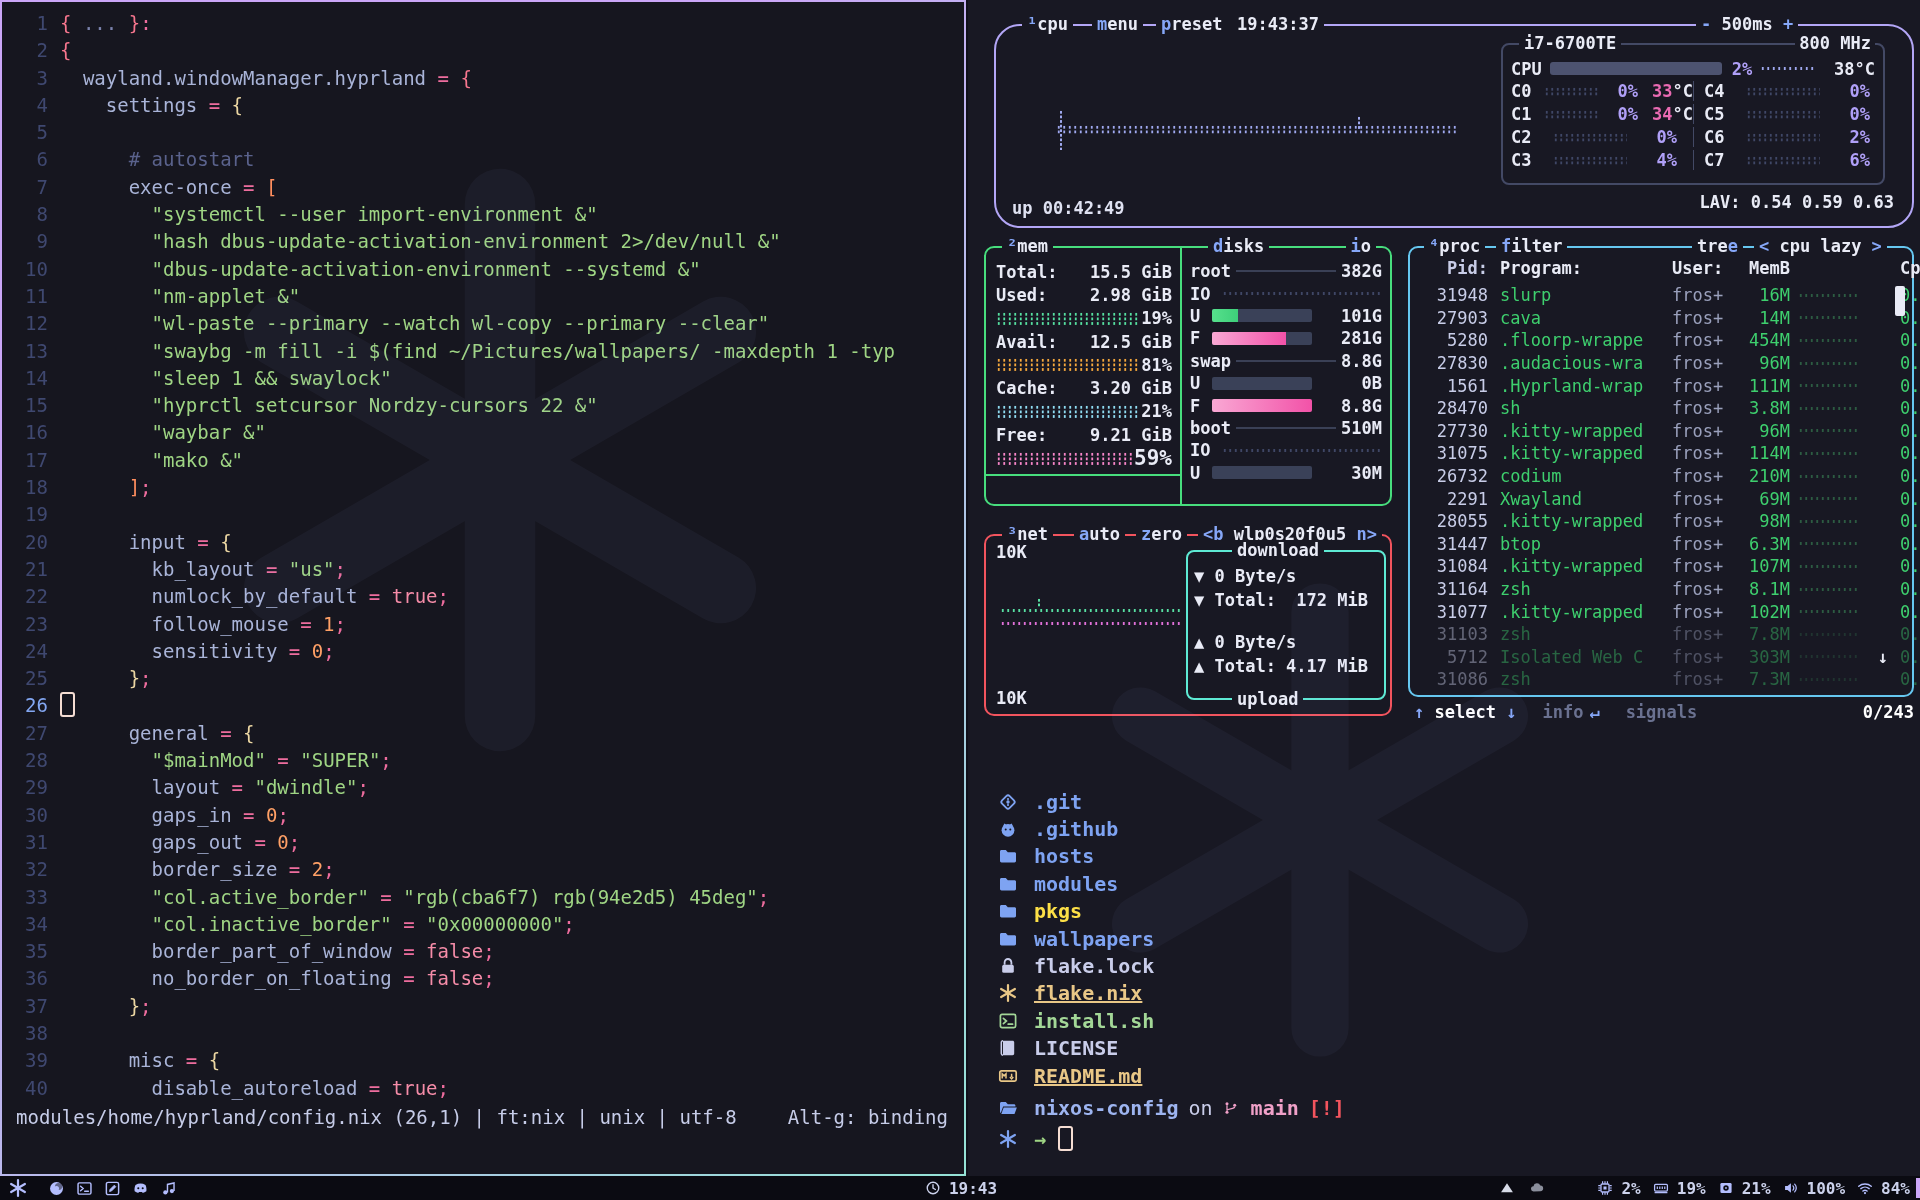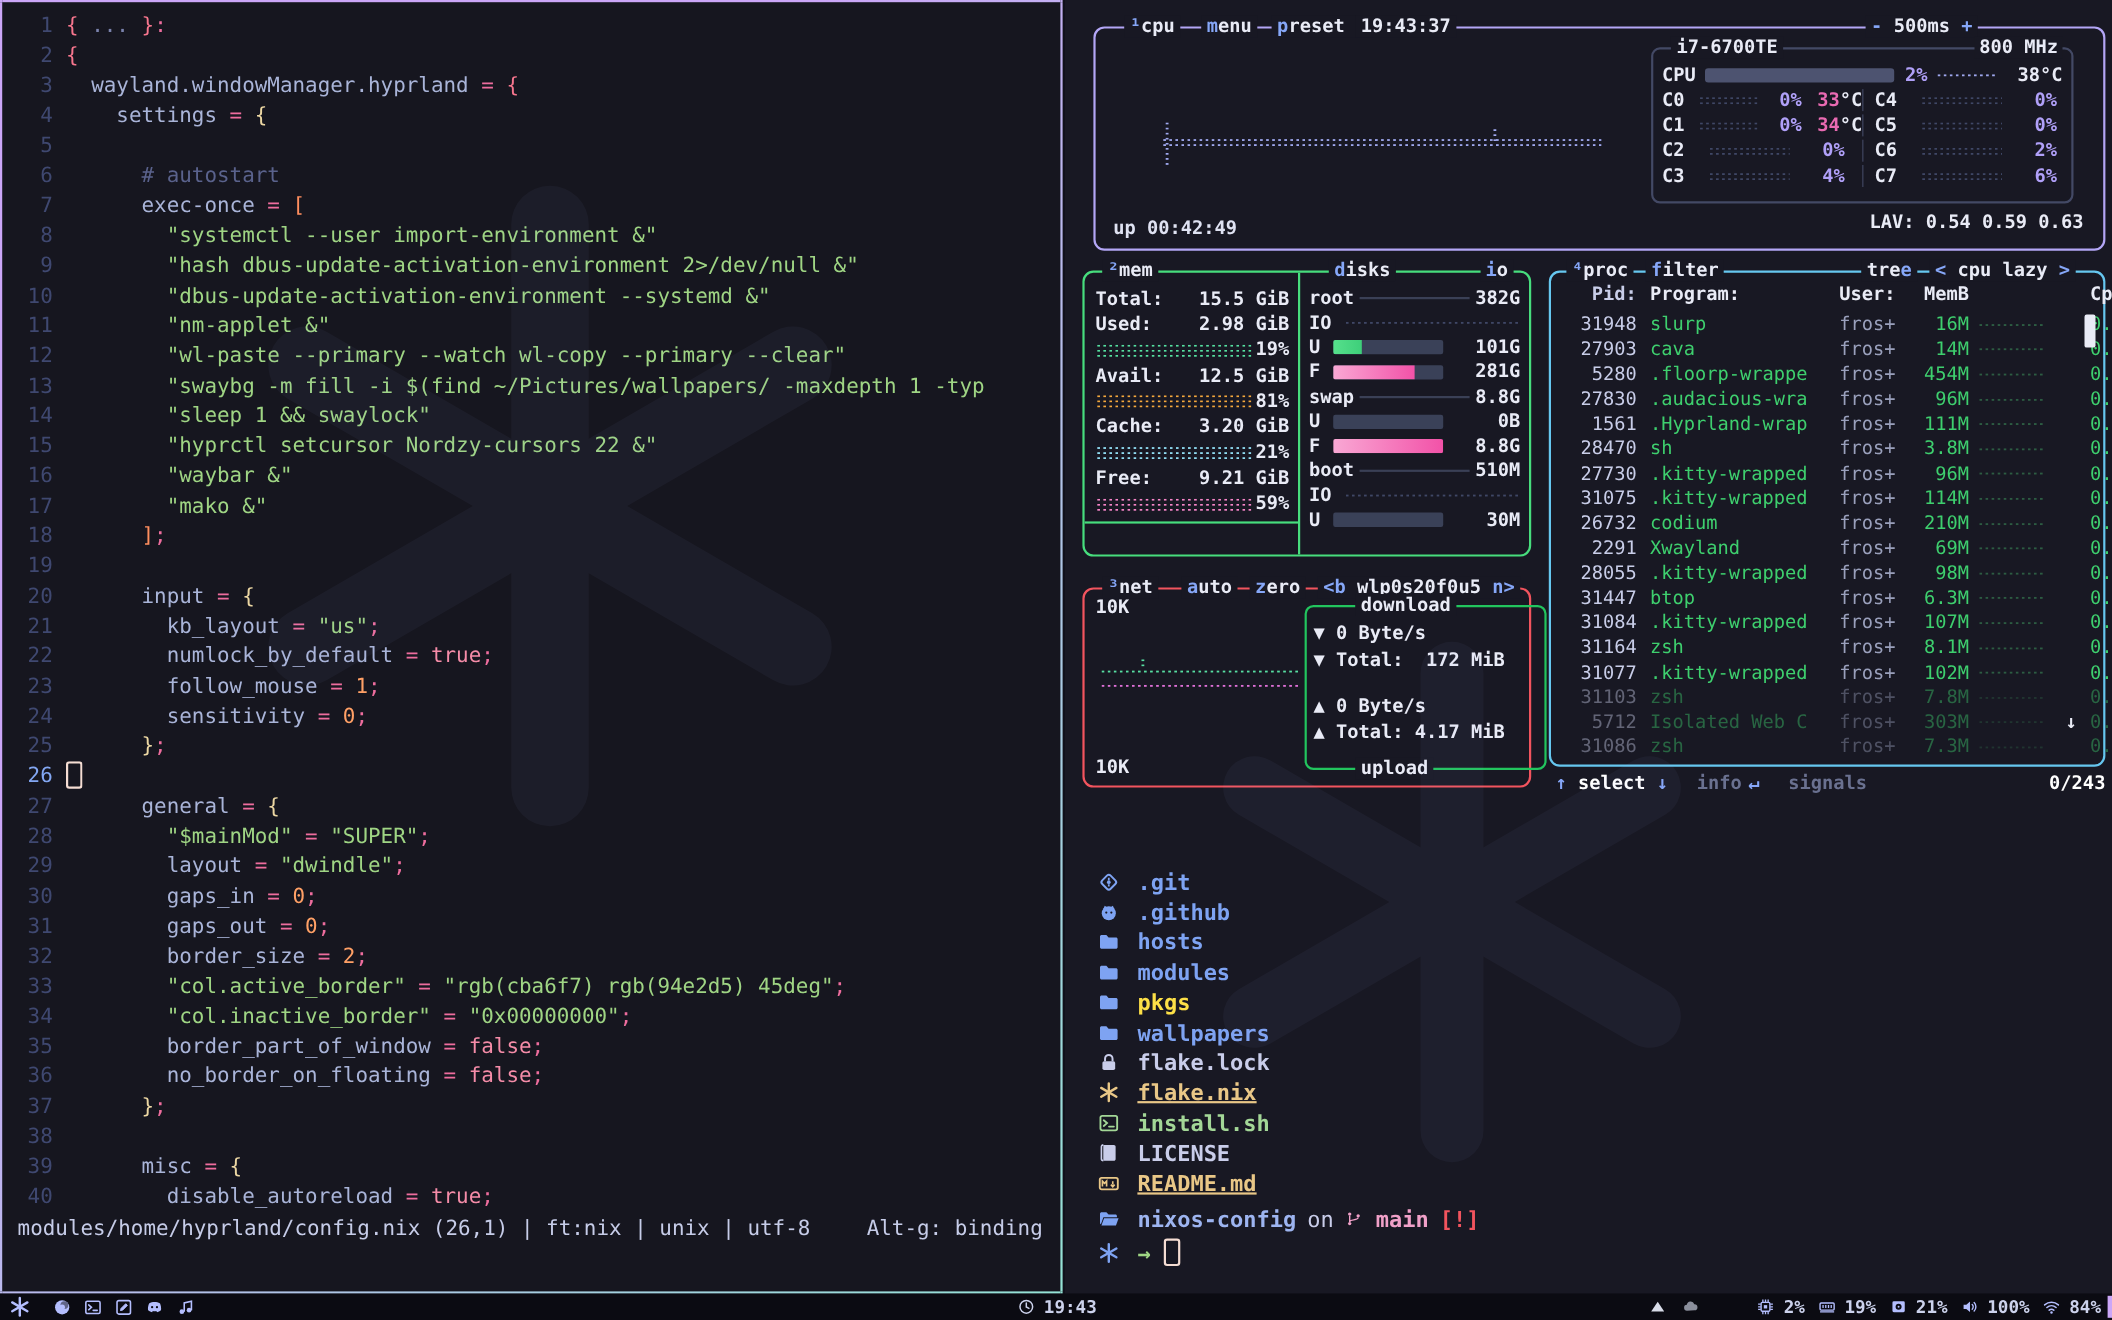--- a/index.html
+++ b/index.html
@@ -24,21 +24,21 @@
     font-size:19px;color:#c6cce8;}
   
   #right{position:absolute;left:968px;top:0;width:952px;height:1176px;background:#181823;z-index:1;}
   .box{position:absolute;border:2px solid;border-radius:10px;box-sizing:border-box;}
   .btitle{position:absolute;top:-12px;font-size:17px;font-weight:bold;color:#e9ebf6;background:#181823;
     padding:0 5px;white-space:pre;line-height:20px;}
   .key{color:#86a7f8;font-weight:bold;}
   .b-lab{color:#e9ebf6;font-weight:bold;}
   .dotline{background-image:radial-gradient(currentColor 1.25px,transparent 1.35px);background-size:5.5px 4.6px;}
   
-  #cpu-box{left:26px;top:24px;width:920px;height:204px;border-color:#b3a6f6;}
+  #cpu-box{left:26px;top:24px;width:920px;height:204px;border-color:#b3a6f6;border-radius:26px;}
   #cpu-graph{position:absolute;left:60px;top:99px;width:400px;height:9px;color:#9fa8ef;}
   .spike{position:absolute;color:#9fa8ef;}
   #cpu-uptime{position:absolute;left:16px;bottom:8px;font-size:17px;color:#dfe2f2;font-weight:bold;}
   #cpu-side{position:absolute;left:505px;top:17px;width:384px;height:142px;border:2px solid #434965;
     border-radius:8px;box-sizing:border-box;padding-left:36px;}
   #cpu-side .btitle{background:#181823;}
   .side-row{position:absolute;left:8px;right:8px;height:23px;font-size:17px;font-weight:bold;display:flex;align-items:center;}
   #cpu-total-row{top:12px;}
   #cpu-total-bar{width:172px;height:13px;border-radius:3px;background:#4d5370;margin:0 10px 0 8px;}
   .pct{color:#b0a0f8;}
@@ -66,21 +66,21 @@
   .dbar>span{display:block;height:100%;}
   .dbar-green>span{background:linear-gradient(90deg,#56e08c,#3ecf7a);}
   .dbar-pink>span{background:linear-gradient(90deg,#f9a8d4,#f252a8);}
   .dval{flex:1;text-align:right;}
   
   #net-box{left:16px;top:534px;width:408px;height:182px;border-color:#f2545e;}
   .net-scale{position:absolute;left:10px;font-size:17px;font-weight:bold;color:#e9ebf6;}
   #net-line-down{position:absolute;left:14px;top:72px;width:180px;height:5px;color:#57dfa2;}
   #net-line-up{position:absolute;left:14px;top:85px;width:180px;height:5px;color:#e070d8;}
   #net-spike{position:absolute;left:50px;top:62px;width:6px;height:10px;color:#57dfa2;}
-  #net-inner{position:absolute;left:200px;top:14px;width:220px;height:150px;border:2px solid #22c55e;border-radius:8px;box-sizing:border-box;}
+  #net-inner{position:absolute;left:200px;top:14px;width:200px;height:150px;border:2px solid #5eead4;border-radius:8px;box-sizing:border-box;}
   #net-inner .btitle{font-size:17px;}
   .net-row{padding:0 6px;height:24px;font-size:17px;font-weight:bold;color:#e9ebf6;white-space:pre;}
   #net-upload-title{position:absolute;bottom:-11px;left:44px;background:#181823;padding:0 5px;font-size:17px;font-weight:bold;color:#e9ebf6;}
   
   #proc-box{left:440px;top:246px;width:506px;height:451px;border-color:#66c7f0;}
   #proc-header{position:absolute;left:8px;right:26px;top:10px;display:flex;font-size:17px;font-weight:bold;color:#e9ebf6;align-items:flex-end;}
   #proc-rows{position:absolute;left:8px;right:26px;top:36px;}
   .proc-row{display:flex;height:22.6px;align-items:center;font-size:17px;}
   .p-pid{width:70px;text-align:right;color:#c8cde8;flex:none;}
   .p-prog{width:172px;margin-left:12px;color:#3ecf6e;flex:none;overflow:hidden;white-space:pre;}
@@ -296,21 +296,21 @@
           <div class="mem-meter">
             <span class="mem-dots dotline" style="color: rgb(143, 220, 242);"></span>
             <span style="font-size: 17px; font-weight: bold; color: rgb(233, 235, 246);">21%</span>
           </div>
           <div class="mem-row">
             <span>Free:</span>
             <span>9.21 GiB</span>
           </div>
           <div class="mem-meter">
             <span class="mem-dots dotline" style="color: rgb(247, 133, 200);"></span>
-            <span style="font-size: 17px; font-weight: bold; color: rgb(233, 235, 246);">59%</span>
+            <span style="font-size: 21px; font-weight: bold; color: rgb(233, 235, 246);">59%</span>
           </div>
           <div style="border-top: 2px solid rgb(71, 221, 125); margin: 4px -8px 0px -10px;"></div>
         </div>
       <div id="disks-pane">
           <div class="disk-name">
             <span>root</span>
             <span class="fill-line"></span>
             <span>382G</span>
           </div>
           <div class="disk-io">

